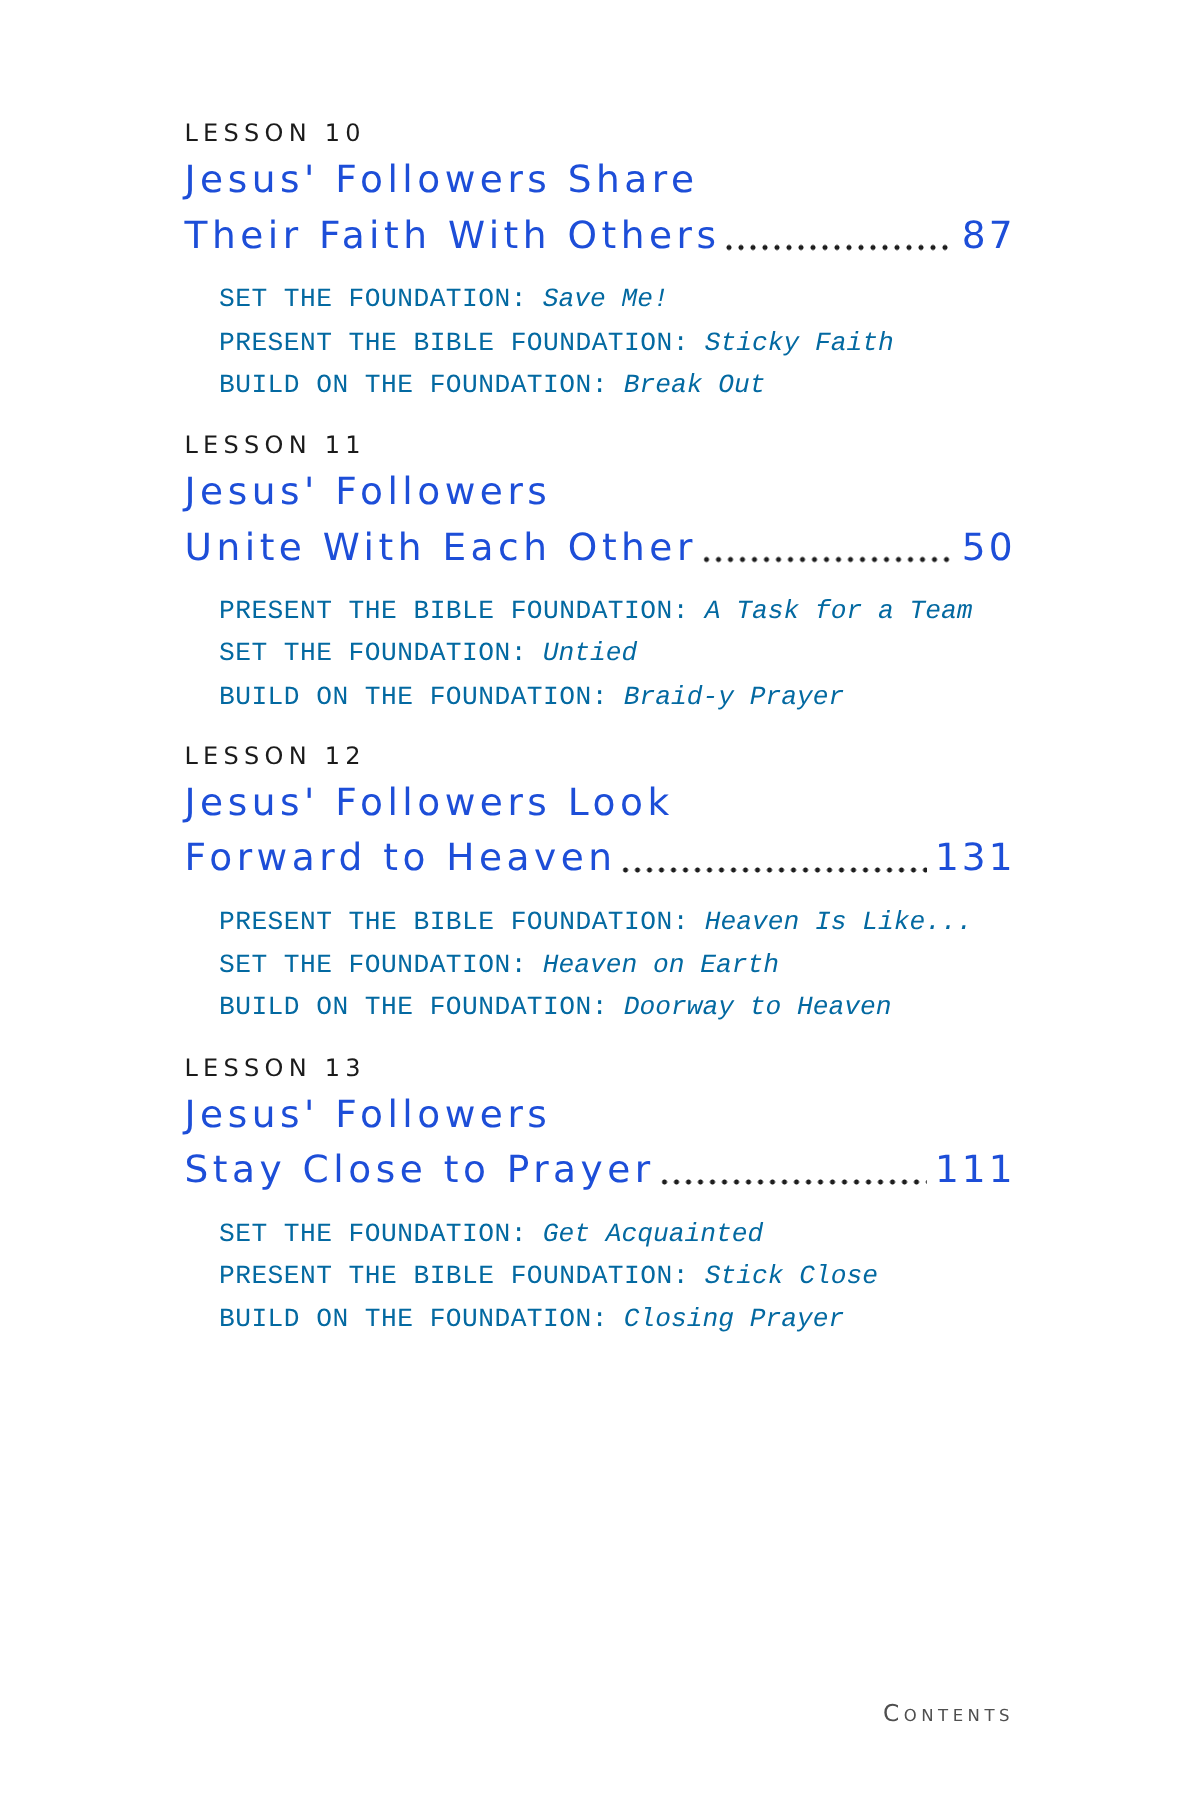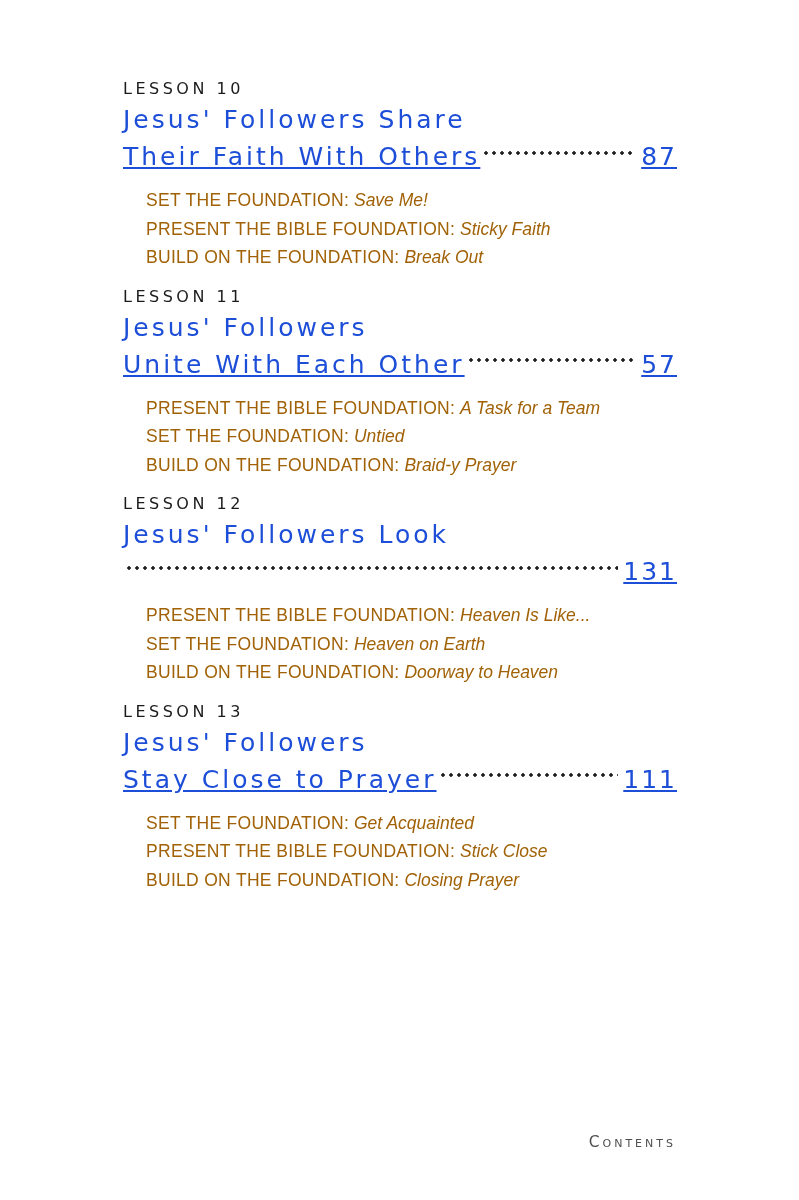--- a/index.html
+++ b/index.html
@@ -33,22 +33,21 @@
     margin-bottom: 2px;
   }
   .lesson-title {
     font-size: 25px;
     line-height: 37px;
     letter-spacing: 3px;
     color: #1d4ed8;
   }
   .toc-line {
     display: flex;
-    align-items: center;
-    text-decoration: underline;
+    align-items: flex-end;
   }
   .title-line2 {
     white-space: nowrap;
   }
   .leader {
     flex: 1;
     height: 4px;
     margin: 0 5px 8px 4px;
     background-image: radial-gradient(circle at 2px 2px, #1e1e1e 1.5px, transparent 1.9px);
     background-size: 8px 4px;
@@ -57,24 +56,24 @@
     min-width: 40px;
   }
   .page-num {
     letter-spacing: 2px;
     white-space: nowrap;
   }
   .foundation-list {
     margin: 11px 0 0 23px;
   }
   .foundation-item {
-    font-family: Liberation Sans, sans-serif;
+    font-family: Liberation Mono, monospace;
     font-size: 17.5px;
     line-height: 28.5px;
-    color: #a16207;
+    color: #0369a1;
   }
   .foundation-label {
     letter-spacing: 0.3px;
   }
   .foundation-activity {
     font-style: italic;
   }
   #decoration {
     position: absolute;
     left: 725px;
@@ -127,35 +126,36 @@
       </div>
     </div>
 
     <div class="lesson">
       <div class="lesson-label">LESSON 11</div>
       <div class="lesson-title">
         <div>Jesus' Followers</div>
         <div class="toc-line">
           <span class="title-line2">Unite With Each Other</span>
           <span class="leader"></span>
-          <span class="page-num">57</span>
+          <span class="page-num">50</span>
         </div>
       </div>
       <div class="foundation-list">
         <div class="foundation-item"><span class="foundation-label">PRESENT THE BIBLE FOUNDATION:</span> <span class="foundation-activity">A Task for a Team</span></div>
         <div class="foundation-item"><span class="foundation-label">SET THE FOUNDATION:</span> <span class="foundation-activity">Untied</span></div>
         <div class="foundation-item"><span class="foundation-label">BUILD ON THE FOUNDATION:</span> <span class="foundation-activity">Braid-y Prayer</span></div>
       </div>
     </div>
 
     <div class="lesson">
       <div class="lesson-label">LESSON 12</div>
       <div class="lesson-title">
         <div>Jesus' Followers Look</div>
         <div class="toc-line">
+          <span class="title-line2">Forward to Heaven</span>
           <span class="leader"></span>
           <span class="page-num">131</span>
         </div>
       </div>
       <div class="foundation-list">
         <div class="foundation-item"><span class="foundation-label">PRESENT THE BIBLE FOUNDATION:</span> <span class="foundation-activity">Heaven Is Like...</span></div>
         <div class="foundation-item"><span class="foundation-label">SET THE FOUNDATION:</span> <span class="foundation-activity">Heaven on Earth</span></div>
         <div class="foundation-item"><span class="foundation-label">BUILD ON THE FOUNDATION:</span> <span class="foundation-activity">Doorway to Heaven</span></div>
       </div>
     </div>

